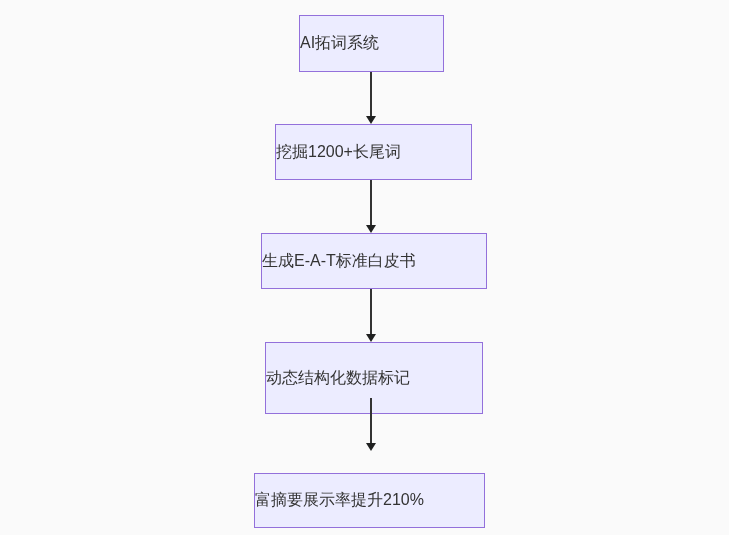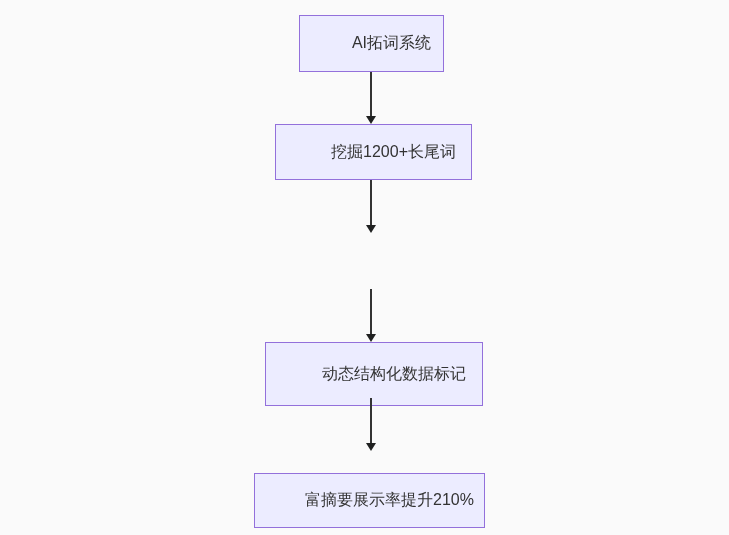--- a/index.html
+++ b/index.html
@@ -16,22 +16,20 @@
     background: var(--bg, #fafafa);
     overflow: hidden;
   }
   .node {
     position: absolute;
     box-sizing: border-box;
     background: var(--node-fill, #ececff);
     border: 1px solid var(--node-border, #9370db);
     display: flex;
     align-items: center;
-    justify-content: center;
-    padding-left: 40px;
   }
   .node-label {
     font-size: 16px;
     color: var(--text-color, #333333);
     white-space: nowrap;
     text-align: center;
   }
   .edge {
     position: absolute;
     width: 12px;
@@ -52,21 +50,21 @@
     height: 0;
     border-left: 5px solid transparent;
     border-right: 5px solid transparent;
     border-top: 8px solid var(--head-color, #1f2020);
   }
 
   
   #node-1 { left: 299px; top: 15px;  width: 145px; height: 57px; }
   #node-2 { left: 275px; top: 124px; width: 197px; height: 56px; }
   #node-3 { left: 261px; top: 233px; width: 226px; height: 56px; }
-  #node-4 { left: 265px; top: 342px; width: 218px; height: 64px; }
+  #node-4 { left: 265px; top: 342px; width: 218px; height: 72px; }
   #node-5 { left: 254px; top: 451px; width: 231px; height: 55px; margin-top: 22px; }
 
   
   #edge-1 { left: 365px; top: 72px;  height: 52px; }
   #edge-2 { left: 365px; top: 180px; height: 53px; }
   #edge-3 { left: 365px; top: 289px; height: 53px; }
   #edge-4 { left: 365px; top: 398px; height: 53px; }
 </style>
 </head>
 <body>
@@ -84,20 +82,23 @@
 
   <div class="node" id="node-2">
     <span class="node-label">挖掘1200+长尾词</span>
   </div>
 
   <div class="edge" id="edge-2">
     <div class="edge-line"></div>
     <div class="edge-head"></div>
   </div>
 
+  <div class="node" id="node-3">
+    <span class="node-label">生成E-A-T标准白皮书</span>
+  </div>
 
   <div class="edge" id="edge-3">
     <div class="edge-line"></div>
     <div class="edge-head"></div>
   </div>
 
   <div class="node" id="node-4">
     <span class="node-label">动态结构化数据标记</span>
   </div>
 

